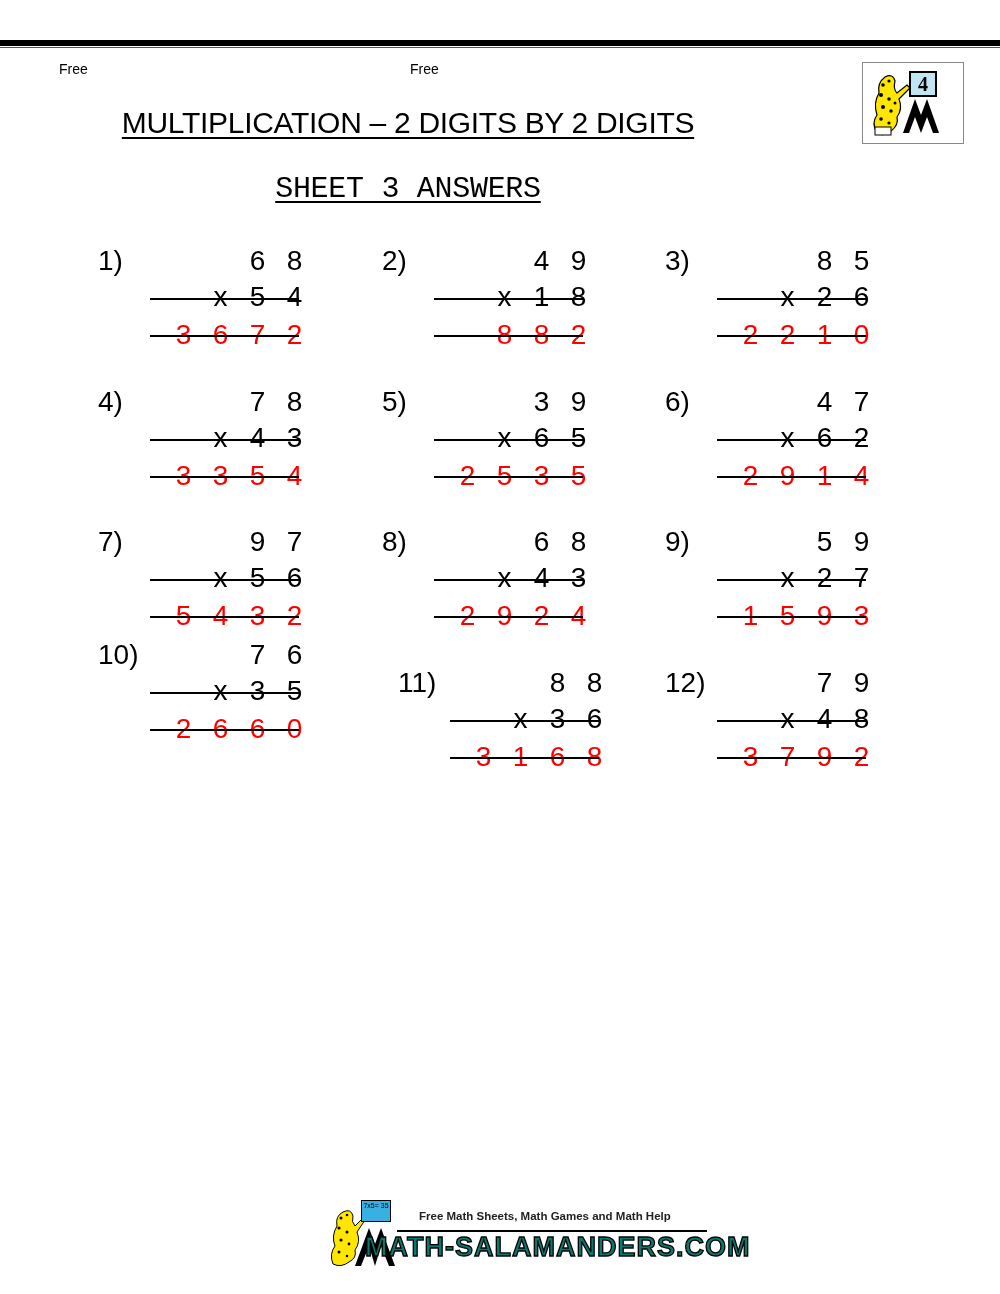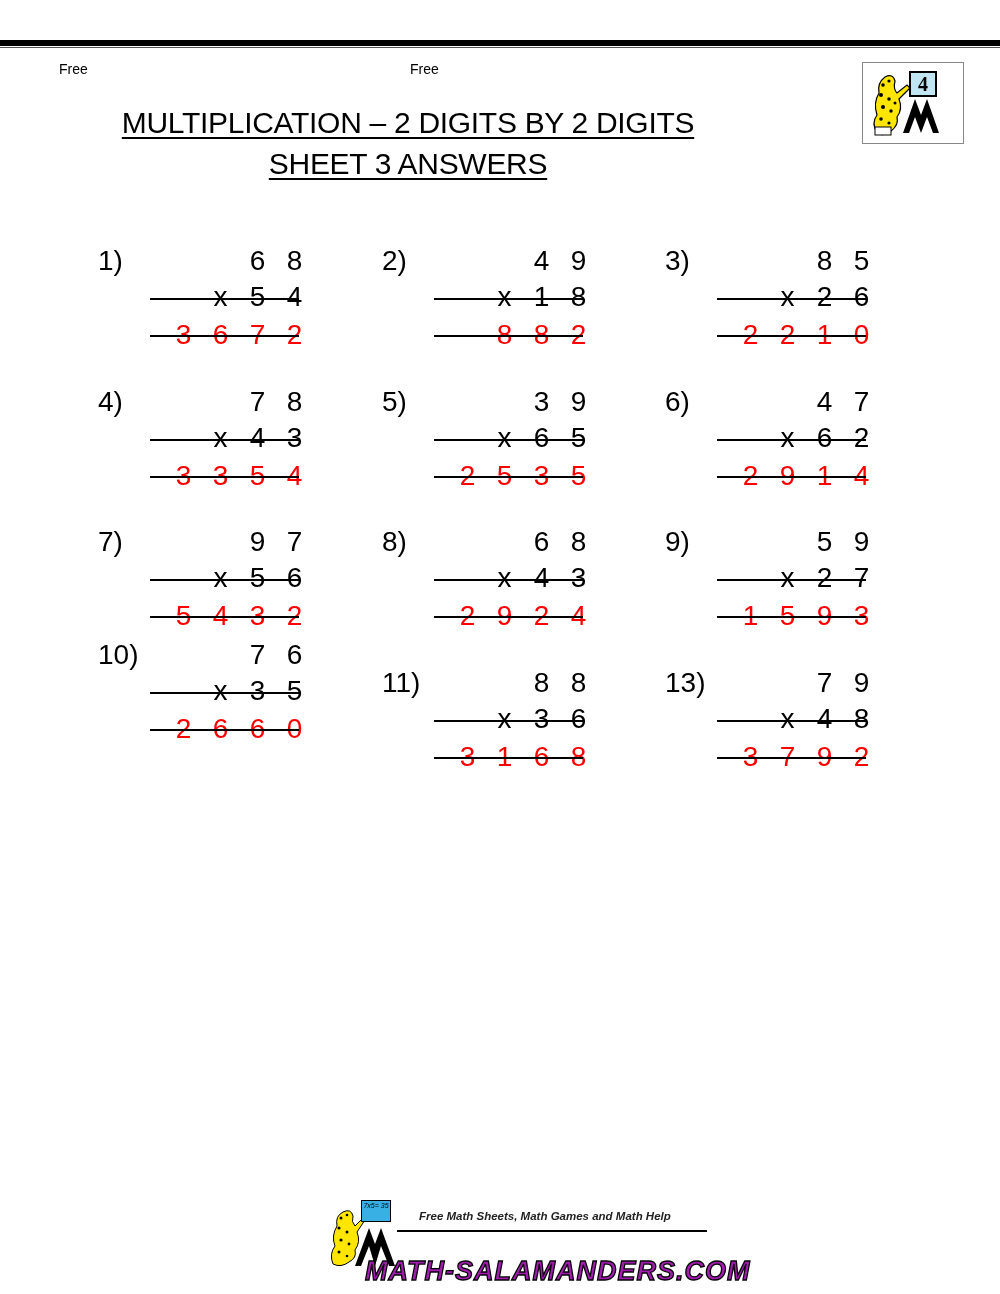--- a/index.html
+++ b/index.html
@@ -8,39 +8,39 @@
 
   .top-rule { position: absolute; left: 0; top: 40px; width: 1000px; height: 6px; background: #000; }
   .top-rule-thin { position: absolute; left: 0; top: 47px; width: 1000px; height: 1px; background: #555; }
 
   .field-label { position: absolute; top: 61px; font-size: 14px; }
   #name-label { left: 59px; }
   #date-label { left: 410px; }
 
   .title { position: absolute; left: 0; width: 816px; text-align: center; font-size: 30px; text-decoration: underline; text-underline-offset: 4px; text-decoration-thickness: 2px; letter-spacing: -0.3px; }
   #title { top: 106px; }
-  #subtitle { top: 147px; }
+  #subtitle { top: 172px; font-family: Liberation Mono, monospace; }
 
   .logo-box { position: absolute; left: 862px; top: 62px; width: 102px; height: 82px; border: 1px solid #888; background: #fff; }
   .logo-board { position: absolute; left: 46px; top: 8px; width: 28px; height: 26px; background: #bfe6f2; border: 2px solid #000; font-family: "Liberation Serif", serif; font-weight: bold; font-size: 20px; text-align: center; line-height: 22px; }
 
   .problem { position: absolute; width: 230px; height: 120px; }
   .p-label { position: absolute; left: 0; top: 0; font-size: 28px; line-height: 30px; }
   .p-row { position: absolute; font-size: 28px; line-height: 30px; display: flex; }
   .digit { width: 37px; text-align: center; display: inline-block; }
   .p-top { top: 0; right: 0; }
   .p-mid { top: 36px; right: 0; }
   .p-rule1 { position: absolute; left: 52px; width: 149px; top: 52px; height: 2px; background: #000; }
   .p-ans { top: 74px; right: 0; color: #ff0000; }
   .p-rule2 { position: absolute; left: 52px; width: 149px; top: 89px; height: 2px; background: #000; }
 
-  .footer { position: absolute; left: 325px; top: 1198px; width: 385px; height: 72px; font-style: italic; }
+  .footer { position: absolute; left: 325px; top: 1198px; width: 385px; height: 72px; }
   .footer-tag { position: absolute; left: 94px; top: 12px; font-size: 11.5px; font-weight: bold; color: #222; white-space: nowrap; }
   .footer-rule { position: absolute; left: 72px; top: 32px; width: 310px; height: 2px; background: #000; }
-  .footer-brand { position: absolute; left: 40px; top: 34px; font-size: 27px; font-weight: bold; letter-spacing: 1px; color: #a21caf; -webkit-text-stroke: 1.3px #000; white-space: nowrap; margin-top: 24px; }
+  .footer-brand { position: absolute; left: 40px; top: 34px; font-size: 27px; font-weight: bold; letter-spacing: 1px; color: #0f766e; -webkit-text-stroke: 1.3px #000; white-space: nowrap; }
   .footer-board { position: absolute; left: 36px; top: 2px; width: 30px; height: 22px; background: #39b0e4; border: 1px solid #000; font-size: 7px; line-height: 10px; text-align: center; color: #000; }
 </style>
 </head>
 <body>
 
 <div class="top-rule"></div>
 <div class="top-rule-thin"></div>
 
 <div id="name-label" class="field-label">Free</div>
 <div id="date-label" class="field-label">Free</div>
@@ -261,42 +261,42 @@
       </div>
       <div class="p-rule1"></div>
       <div class="p-row p-ans" style="right: 15px;">
         <span class="digit">2</span>
         <span class="digit">6</span>
         <span class="digit">6</span>
         <span class="digit">0</span>
       </div>
       <div class="p-rule2"></div>
     </div>
-    <div class="problem" style="left: 382px; top: 668px;">
+    <div class="problem" style="left: 398px; top: 668px;">
       <div class="p-label">11)</div>
       <div class="p-row p-top" style="right: 15px;">
         <span class="digit">8</span>
         <span class="digit">8</span>
       </div>
       <div class="p-row p-mid" style="right: 15px;">
         <span class="digit">x</span>
         <span class="digit">3</span>
         <span class="digit">6</span>
       </div>
       <div class="p-rule1"></div>
       <div class="p-row p-ans" style="right: 15px;">
         <span class="digit">3</span>
         <span class="digit">1</span>
         <span class="digit">6</span>
         <span class="digit">8</span>
       </div>
       <div class="p-rule2"></div>
     </div>
     <div class="problem" style="left: 665px; top: 668px;">
-      <div class="p-label">13)</div>
+      <div class="p-label">12)</div>
       <div class="p-row p-top" style="right: 15px;">
         <span class="digit">7</span>
         <span class="digit">9</span>
       </div>
       <div class="p-row p-mid" style="right: 15px;">
         <span class="digit">x</span>
         <span class="digit">4</span>
         <span class="digit">8</span>
       </div>
       <div class="p-rule1"></div>

